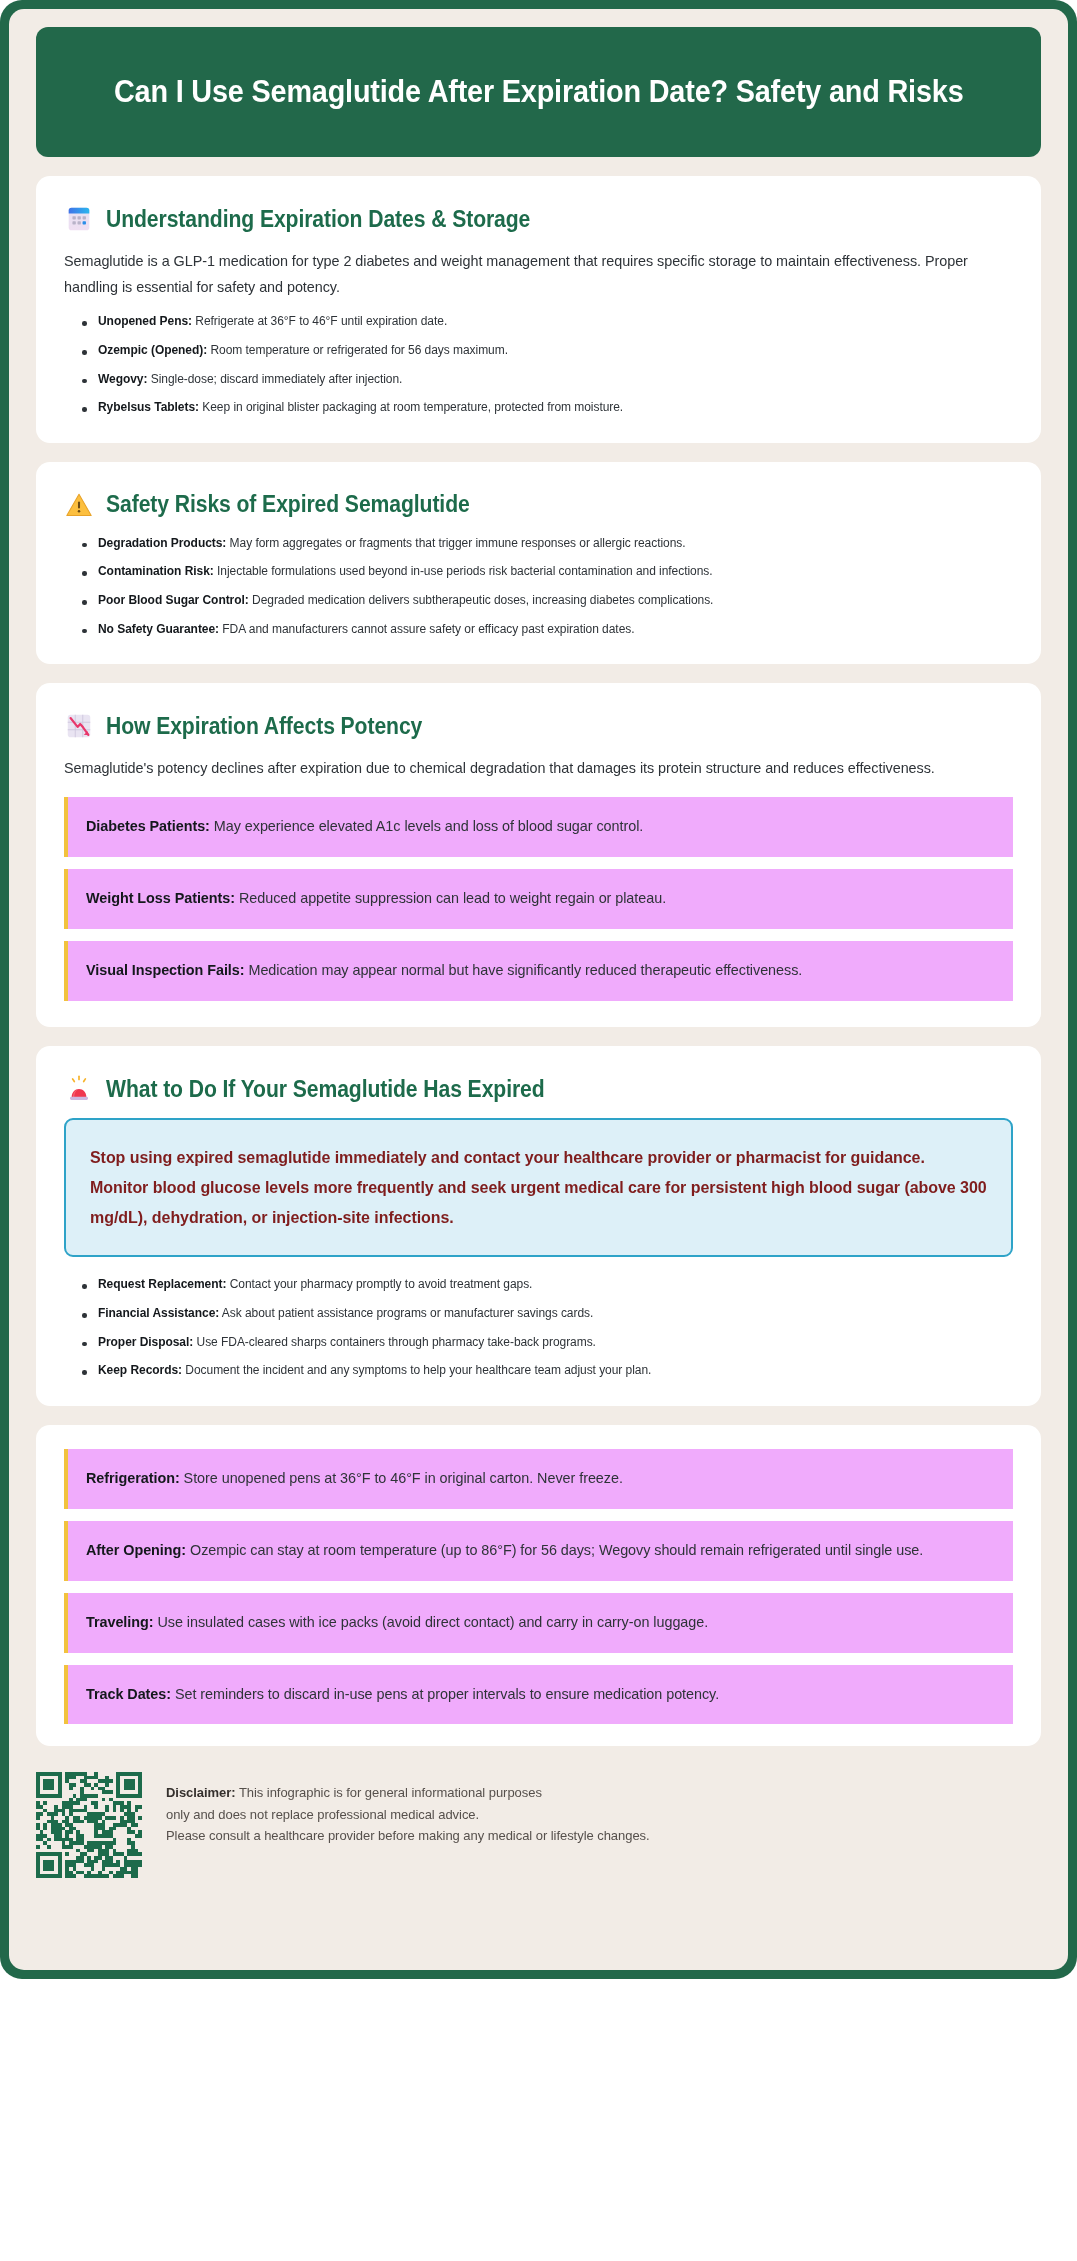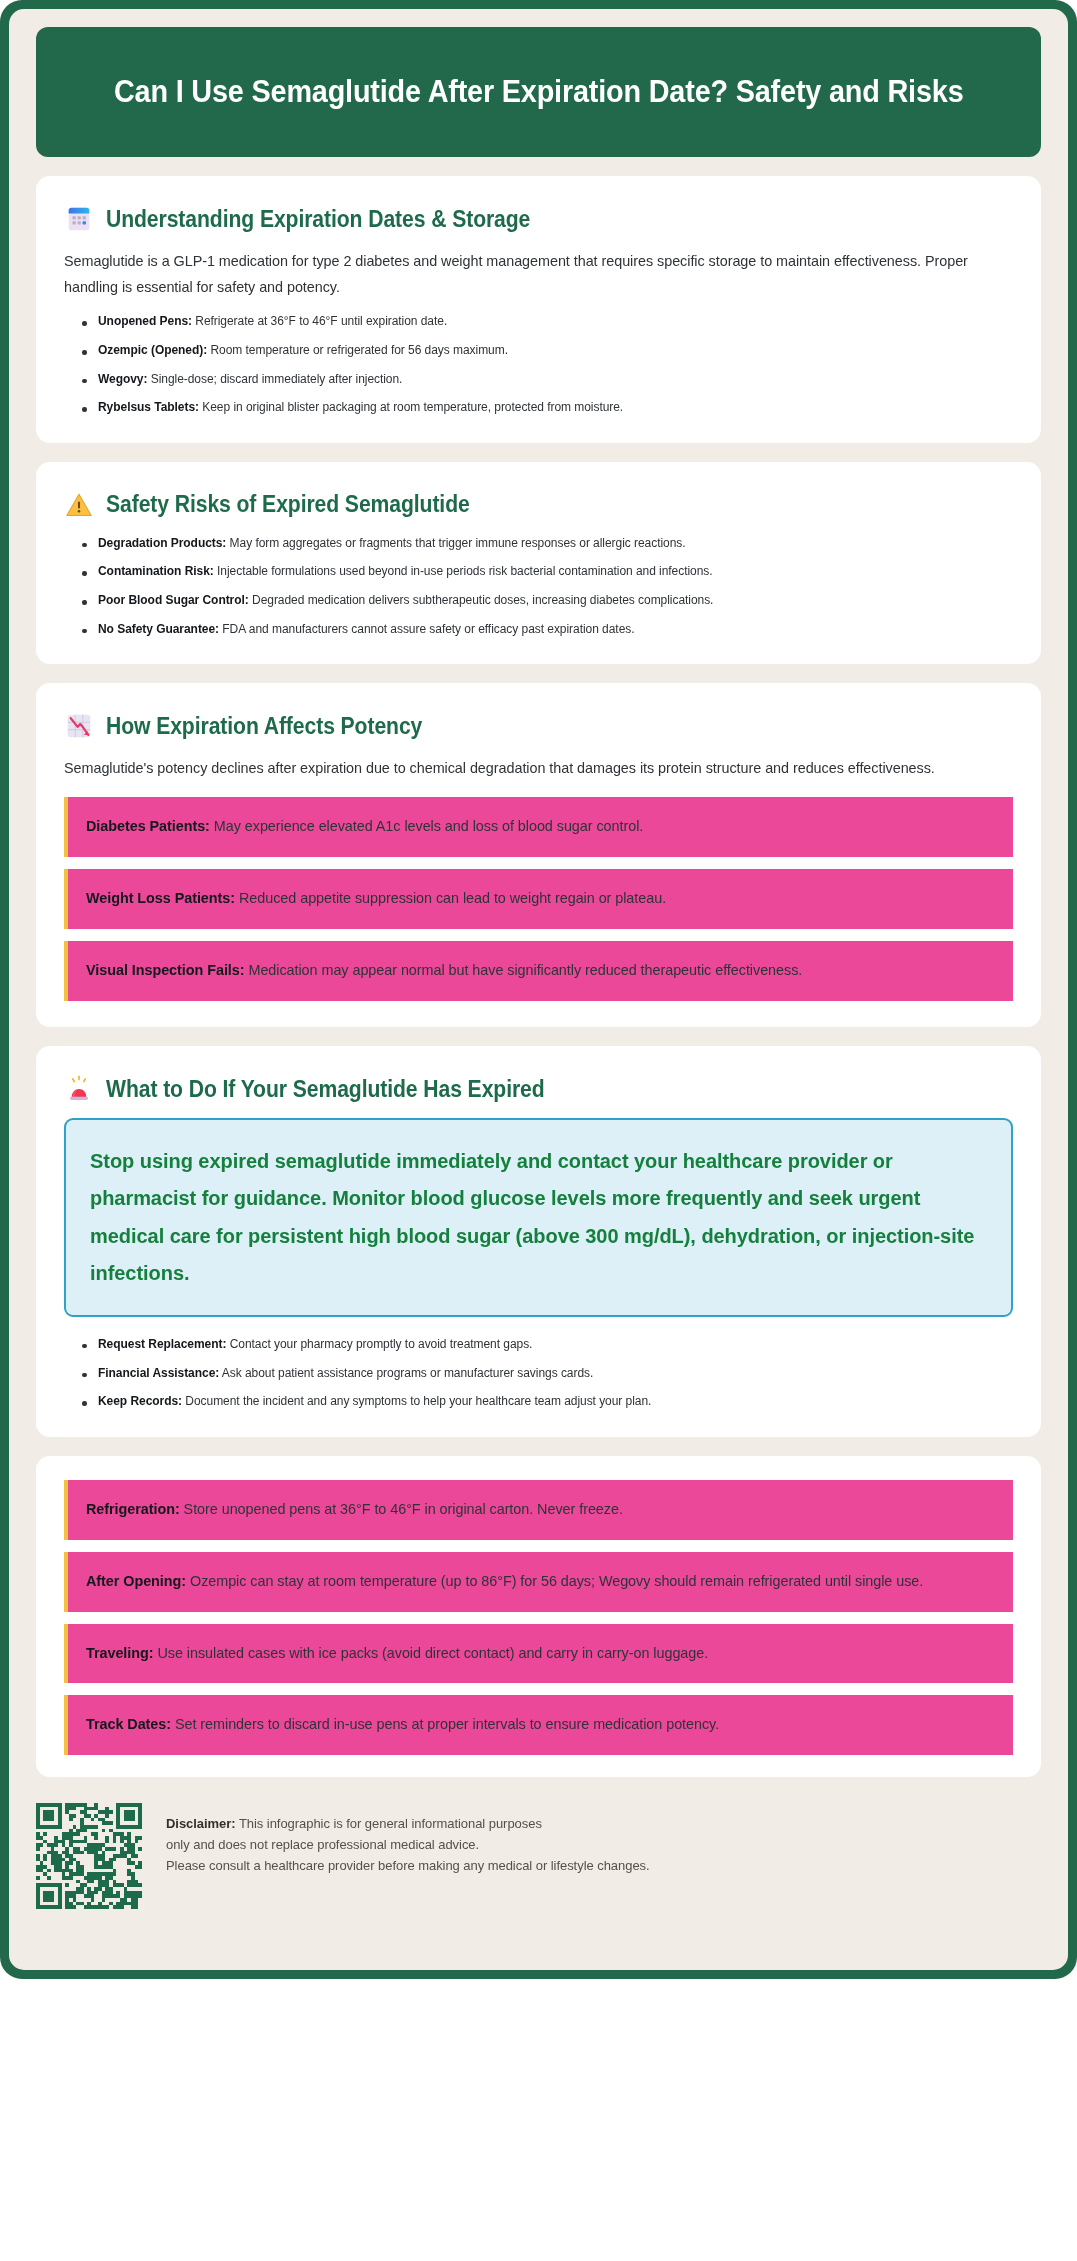--- a/index.html
+++ b/index.html
@@ -125,21 +125,21 @@
     top: 9px;
     width: 4.5px;
     height: 4.5px;
     border-radius: 50%;
     background: #2e3338;
   }
   .lbl { font-weight: 700; color: #14181c; }
 
   
   .callout {
-    background: #ec4899;
+    background: #f0abfc;
     border-left: 4px solid #f2c23e;
     padding: 17px 18px 17px 18px;
     margin-bottom: 12px;
     box-sizing: border-box;
   }
   .callout:last-child { margin-bottom: 0; }
   .callout-text {
     color: #2e3338;
     font-size: 14.4px;
     line-height: 1.8;
@@ -149,22 +149,22 @@
   
   .alertbox {
     background: #ddf0f8;
     border: 2px solid #2ea3c8;
     border-radius: 9px;
     padding: 23px 24px;
     margin: 6px 0 18px 0;
     box-sizing: border-box;
   }
   .alertbox-text {
-    color: #15803d;
-    font-size: 20px;
+    color: #7f1d1d;
+    font-size: 16px;
     font-weight: 700;
     line-height: 1.86;
     letter-spacing: -0.05px;
   }
 
   
   .footer {
     position: relative;
     margin-top: 22px;
     height: 120px;
@@ -297,20 +297,21 @@
             </svg>
           </span>
           <span class="sec-title">What to Do If Your Semaglutide Has Expired</span>
         </div>
         <div class="alertbox">
           <div class="alertbox-text">Stop using expired semaglutide immediately and contact your healthcare provider or pharmacist for guidance. Monitor blood glucose levels more frequently and seek urgent medical care for persistent high blood sugar (above 300 mg/dL), dehydration, or injection-site infections.</div>
         </div>
         <ul class="bullets">
           <li><span class="lbl">Request Replacement:</span> <span>Contact your pharmacy promptly to avoid treatment gaps.</span></li>
           <li><span class="lbl">Financial Assistance:</span> <span>Ask about patient assistance programs or manufacturer savings cards.</span></li>
+          <li><span class="lbl">Proper Disposal:</span> <span>Use FDA-cleared sharps containers through pharmacy take-back programs.</span></li>
           <li><span class="lbl">Keep Records:</span> <span>Document the incident and any symptoms to help your healthcare team adjust your plan.</span></li>
         </ul>
       </div>
 
       <div class="card tight">
         <div>
           <div class="callout">
             <div class="callout-text"><span class="lbl">Refrigeration:</span> <span>Store unopened pens at 36°F to 46°F in original carton. Never freeze.</span></div>
           </div>
           <div class="callout">

